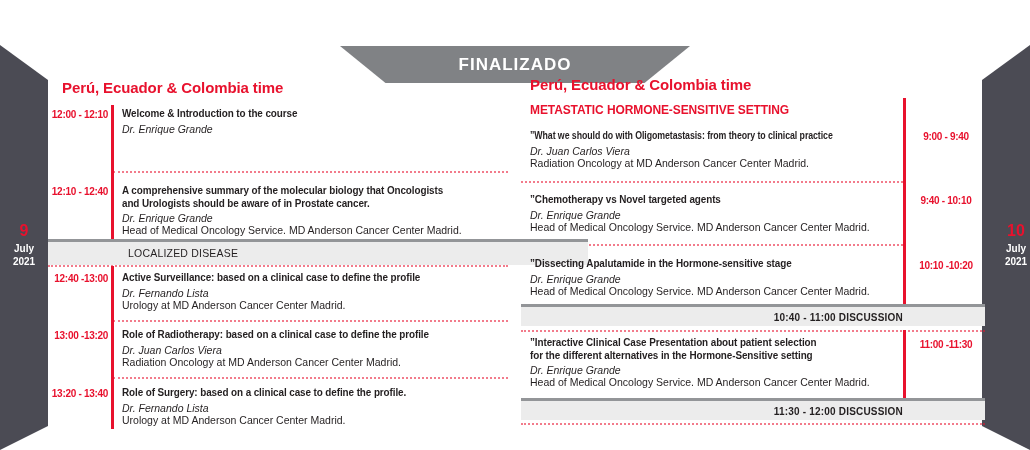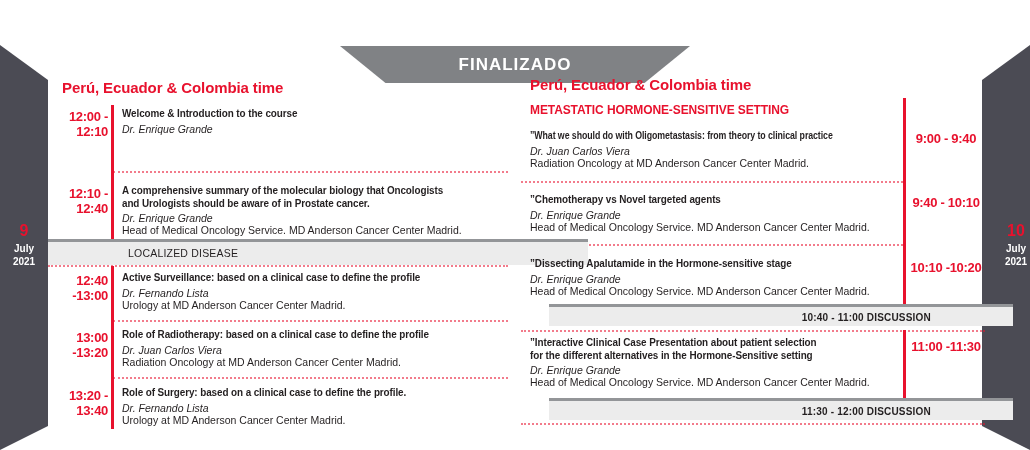--- a/index.html
+++ b/index.html
@@ -29,23 +29,23 @@
   .tz{position:absolute;color:var(--red);font-weight:bold;font-size:15px;letter-spacing:-.1px;}
   .track{position:absolute;left:530px;top:103px;color:var(--red);font-weight:bold;font-size:12px;letter-spacing:-.1px;}
   
   .vline{position:absolute;width:3px;background:var(--red);}
   
   .dotted{position:absolute;height:0;border-top:2px dotted var(--red);opacity:.55;}
   
   .bar{position:absolute;background:var(--bar_bg);border-top:3px solid var(--bar_border);
        font-size:10.5px;color:var(--text);letter-spacing:.2px;}
   .bar-left{left:48px;top:239px;width:460px;height:23px;line-height:23px;padding-left:80px;box-sizing:content-box;}
-  .bar-right{left:521px;width:464px;height:22px;line-height:22px;text-align:right;padding-right:82px;box-sizing:border-box;font-weight:bold;font-size:10px;margin-left:28px;}
+  .bar-right{left:521px;width:464px;height:22px;line-height:22px;text-align:right;padding-right:82px;box-sizing:border-box;font-weight:bold;font-size:10px;}
   
-  .time{position:absolute;color:var(--red);font-weight:bold;font-size:13px;letter-spacing:-.3px;}
+  .time{position:absolute;color:var(--red);font-weight:bold;font-size:10px;letter-spacing:-.3px;}
   .t-left{left:38px;width:70px;text-align:right;}
   .t-right{left:910px;width:72px;text-align:center;}
   
   .session{position:absolute;font-size:10.5px;line-height:12px;}
   .s-left{left:122px;width:400px;}
   .s-right{left:530px;width:392px;}
   .s-title{font-weight:bold;font-size:11px;line-height:12.5px;white-space:pre-line;margin-bottom:3px;
            transform:scaleX(.9);transform-origin:0 50%;letter-spacing:-.1px;}
   .s-title.xtight{transform:scaleX(.8);}
   .s-speaker{font-style:italic;}

